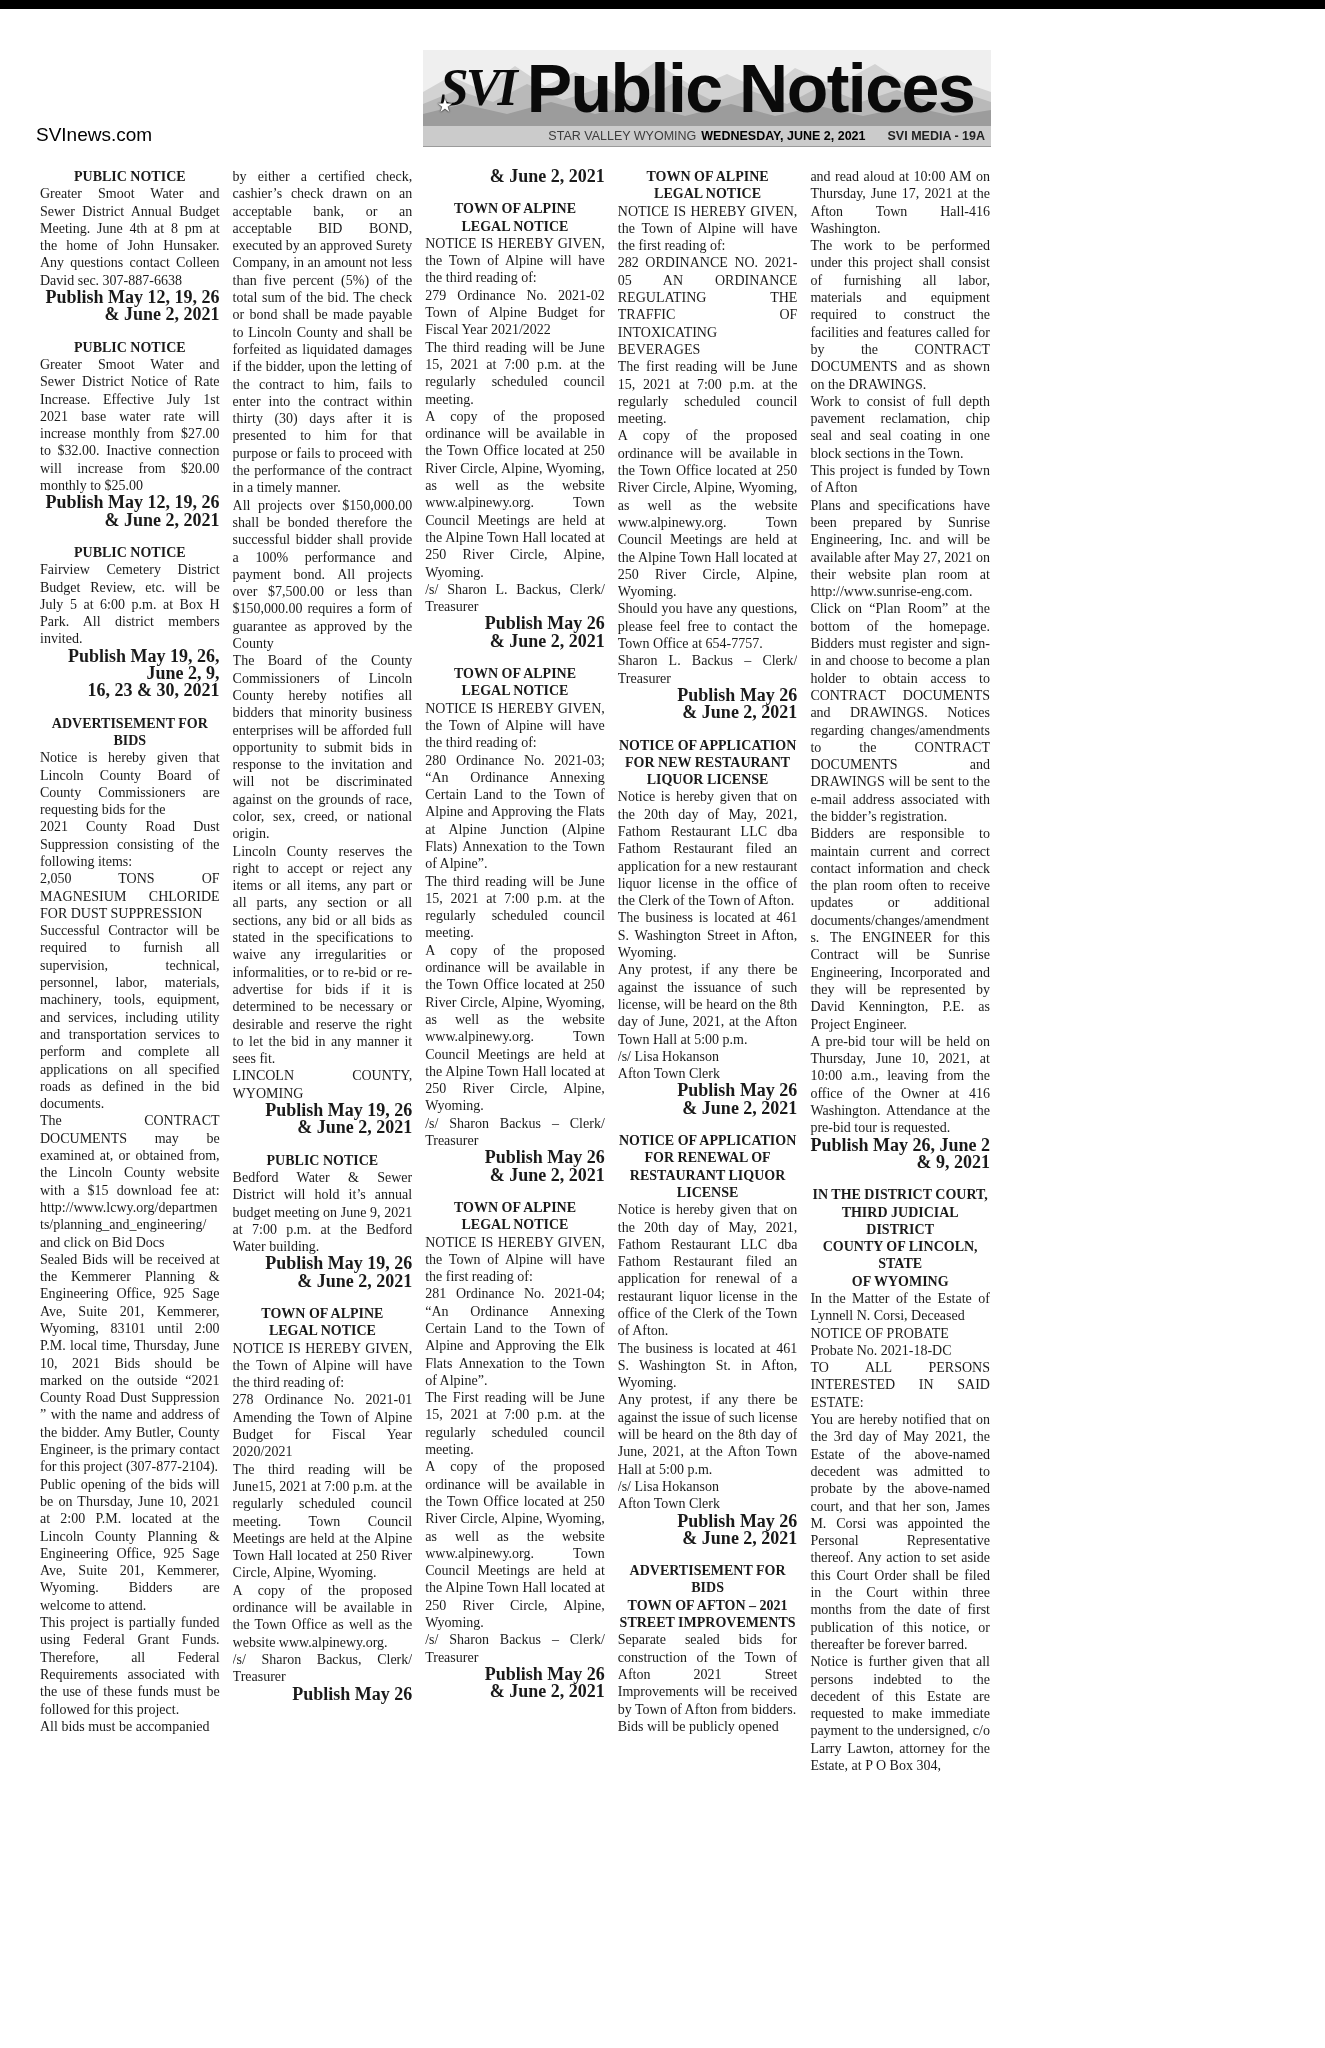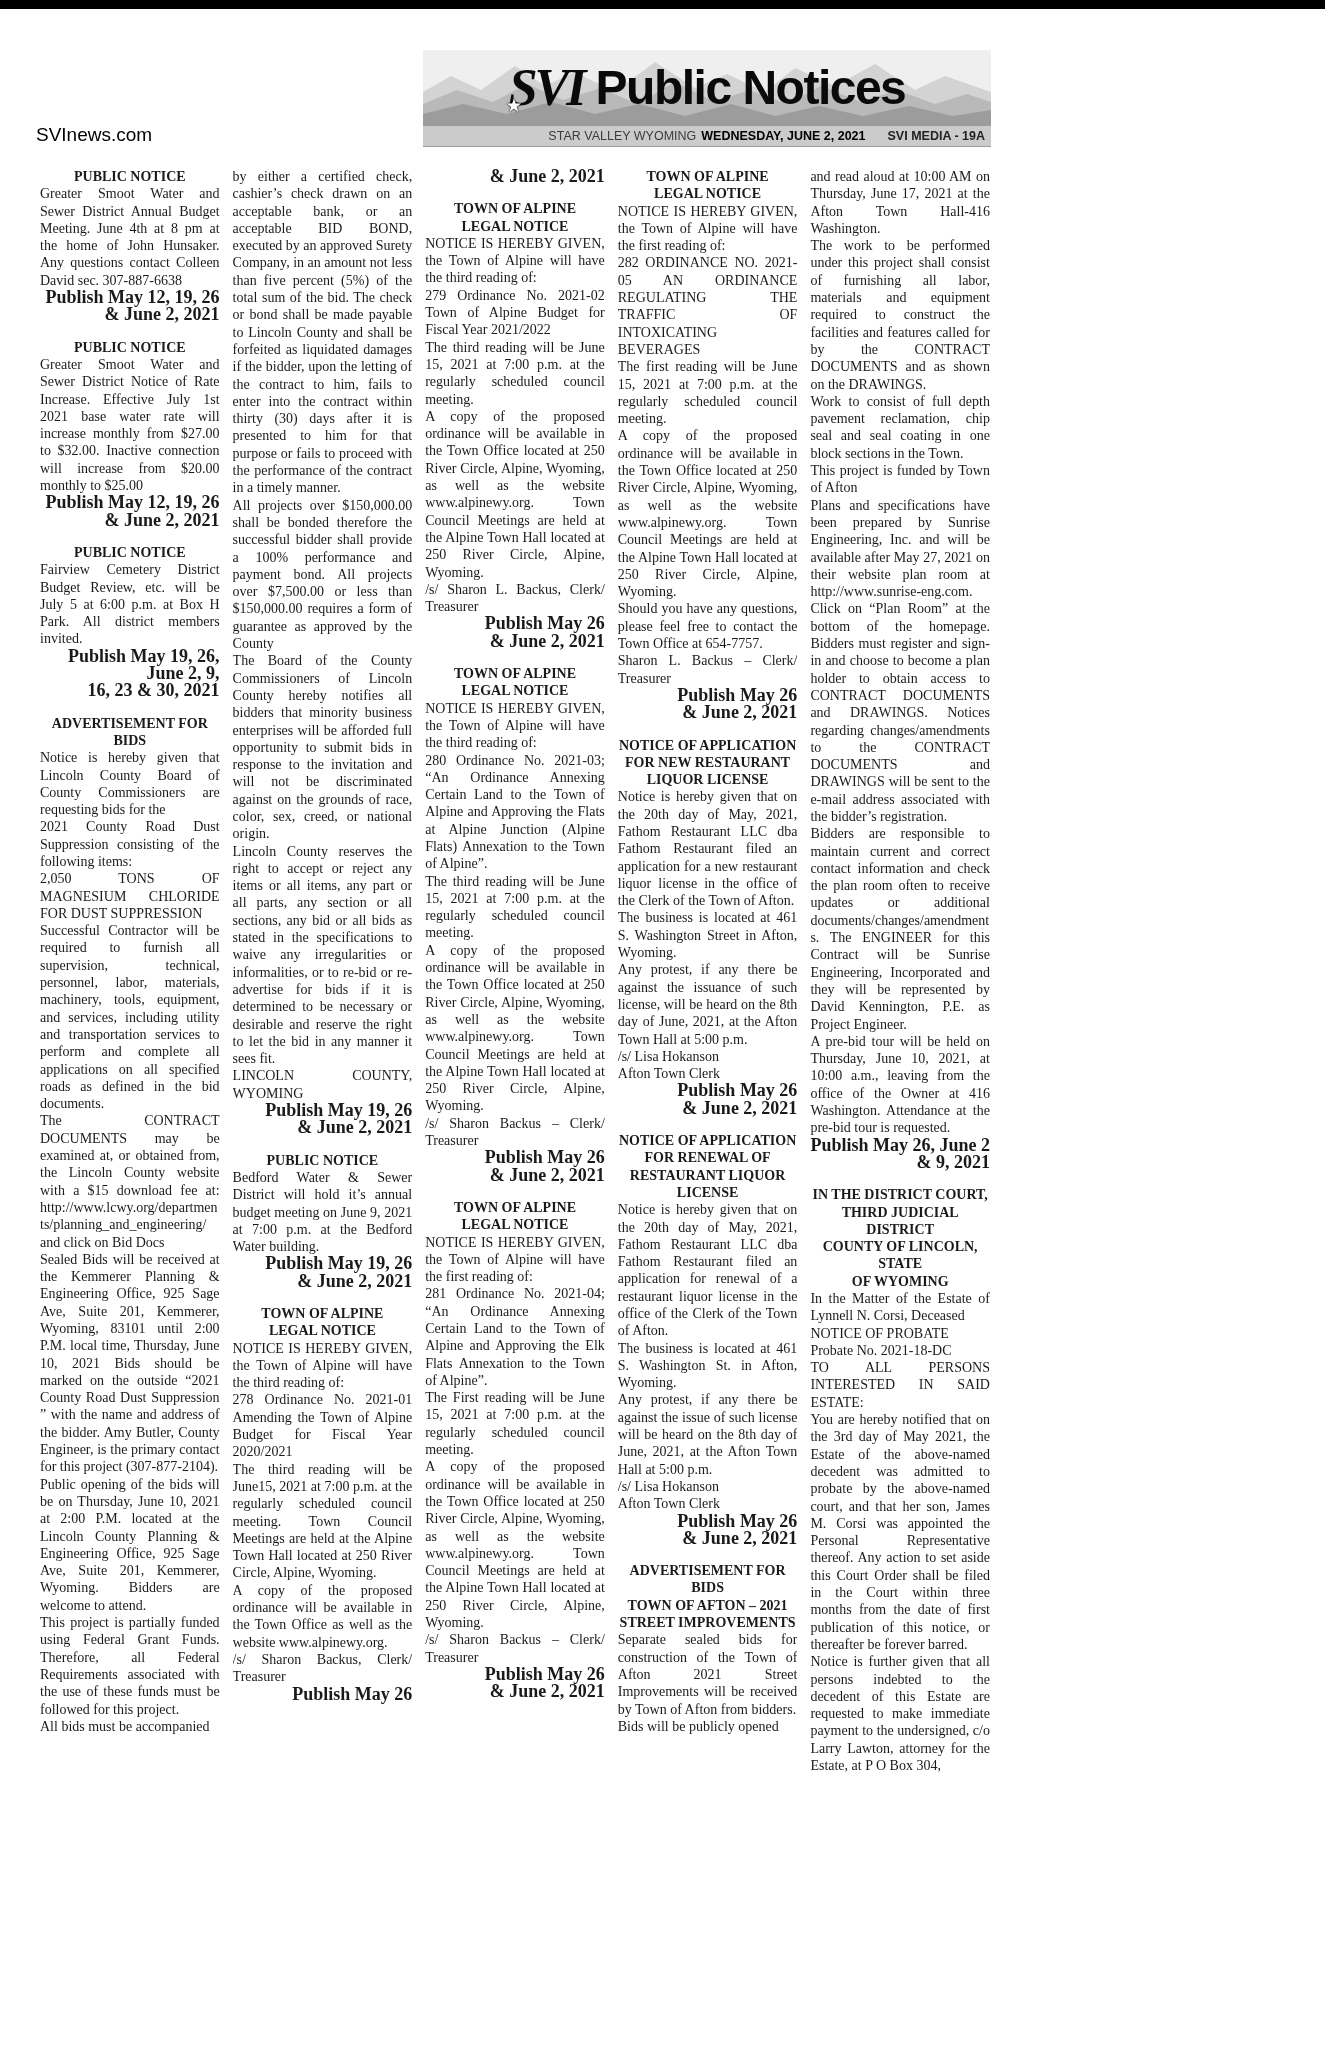--- a/index.html
+++ b/index.html
@@ -34,21 +34,21 @@
     font-size: 52px; letter-spacing: -3px; color: #0a0a0a;
     position: relative; line-height: 1;
   }
   .brand .star {
     position: absolute; left: -2px; bottom: 0px;
     font-size: 16px; font-style: normal; color: #ffffff;
     text-shadow: 0 0 2px #000, 0 0 1px #000;
   }
   .page-title {
     font-family: "Liberation Sans", sans-serif;
-    font-weight: 900; font-size: 48px; letter-spacing: -1.5px;
+    font-weight: 900; font-size: 68px; letter-spacing: -1.5px;
     color: #0a0a0a; white-space: nowrap; line-height: 1;
   }
   
   .site-name {
     position: absolute; left: 36px; top: 124px;
     font-family: "Liberation Sans", sans-serif;
     font-weight: normal; font-size: 19px; color: #000;
   }
   .dateline-bar {
     position: absolute; left: 423px; top: 126px;

